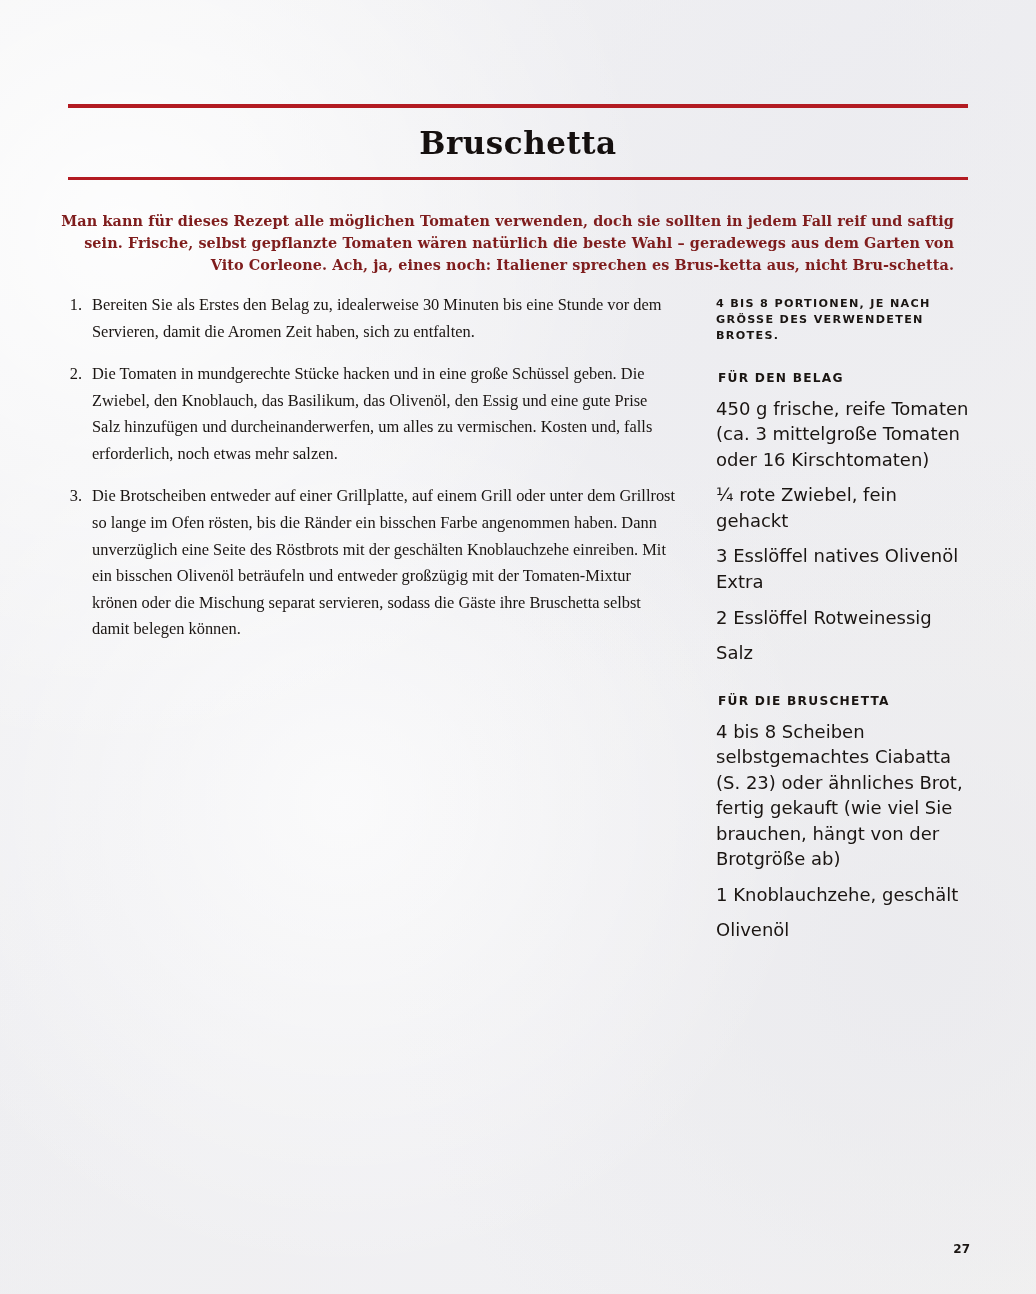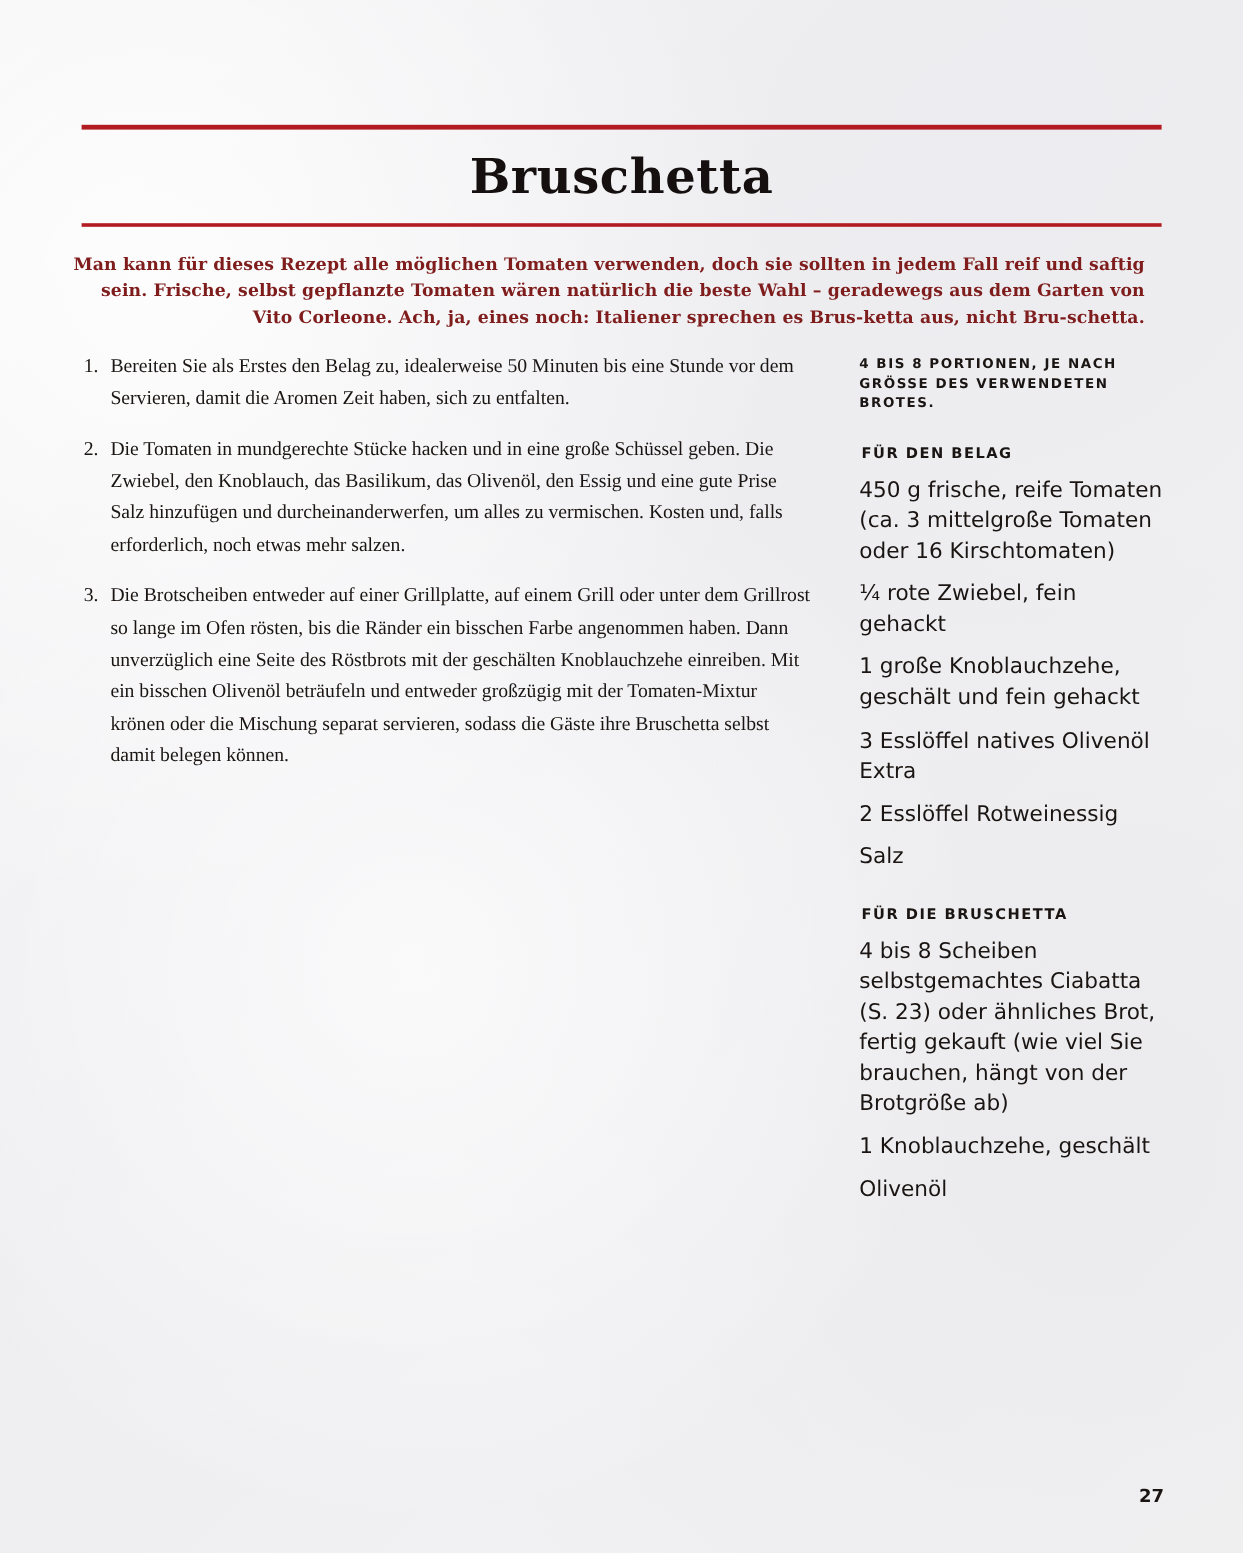--- a/index.html
+++ b/index.html
@@ -43,21 +43,21 @@
     height: 4px;
     background: #b31b22;
     width: 100%;
   }
   .rule.thin {
     height: 3px;
   }
   .recipe-title {
     font-family: "DejaVu Serif", "Liberation Serif", serif;
     font-weight: 700;
-    font-size: 40px;
+    font-size: 31px;
     letter-spacing: 0.5px;
     text-align: center;
     color: #15100f;
     margin: 20px 0 18px 0;
     line-height: 1;
   }
 
   
   .intro {
     position: absolute;
@@ -141,21 +141,21 @@
   .sidebar-section + .sidebar-section {
     margin-top: 28px;
   }
 
   
   .page-number {
     position: absolute;
     right: 66px;
     bottom: 38px;
     font-family: "DejaVu Sans", "Liberation Sans", sans-serif;
-    font-size: 15px;
+    font-size: 12px;
     font-weight: 700;
     color: #1a1512;
   }
 </style>
 </head>
 <body>
 
 <div class="paper-texture"></div>
 
 <div class="page">
@@ -164,41 +164,40 @@
     <div class="rule" style="background: rgb(179, 27, 34);"></div>
     <h1 class="recipe-title">Bruschetta</h1>
     <div class="rule thin" style="background: rgb(179, 27, 34);"></div>
   </div>
 
   <p class="intro">Man kann für dieses Rezept alle möglichen Tomaten verwenden, doch sie sollten in jedem Fall reif und saftig sein. Frische, selbst gepflanzte Tomaten wären natürlich die beste Wahl – geradewegs aus dem Garten von Vito Corleone. Ach, ja, eines noch: Italiener sprechen es Brus-ketta aus, nicht Bru-schetta.</p>
 
   <ol class="steps">
     <li class="step">
       <span class="step-num">1.</span>
-      <span class="step-text">Bereiten Sie als Erstes den Belag zu, idealerweise 50 Minuten bis eine Stunde vor dem Servieren, damit die Aromen Zeit haben, sich zu entfalten.</span>
+      <span class="step-text">Bereiten Sie als Erstes den Belag zu, idealerweise 30 Minuten bis eine Stunde vor dem Servieren, damit die Aromen Zeit haben, sich zu entfalten.</span>
     </li>
     <li class="step">
       <span class="step-num">2.</span>
       <span class="step-text">Die Tomaten in mundgerechte Stücke hacken und in eine große Schüssel geben. Die Zwiebel, den Knoblauch, das Basilikum, das Olivenöl, den Essig und eine gute Prise Salz hinzufügen und durcheinanderwerfen, um alles zu vermischen. Kosten und, falls erforderlich, noch etwas mehr salzen.</span>
     </li>
     <li class="step">
       <span class="step-num">3.</span>
       <span class="step-text">Die Brotscheiben entweder auf einer Grillplatte, auf einem Grill oder unter dem Grillrost so lange im Ofen rösten, bis die Ränder ein bisschen Farbe angenommen haben. Dann unverzüglich eine Seite des Röstbrots mit der geschälten Knoblauchzehe einreiben. Mit ein bisschen Olivenöl beträufeln und entweder großzügig mit der Tomaten-Mixtur krönen oder die Mischung separat servieren, sodass die Gäste ihre Bruschetta selbst damit belegen können.</span>
     </li>
   </ol>
 
   <aside class="sidebar">
     <div class="yield">4 BIS 8 PORTIONEN, JE NACH GRÖSSE DES VERWENDETEN BROTES.</div>
 
     <section class="sidebar-section">
       <h3>FÜR DEN BELAG</h3>
       <ul class="ing-list">
         <li>450 g frische, reife Tomaten (ca. 3 mittelgroße Tomaten oder 16 Kirschtomaten)</li>
         <li>¼ rote Zwiebel, fein gehackt</li>
-        <li>1 große Knoblauchzehe, geschält und fein gehackt</li>
         <li>3 Esslöffel natives Olivenöl Extra</li>
         <li>2 Esslöffel Rotweinessig</li>
         <li>Salz</li>
       </ul>
     </section>
 
     <section class="sidebar-section">
       <h3>FÜR DIE BRUSCHETTA</h3>
       <ul class="ing-list">
         <li>4 bis 8 Scheiben selbstgemachtes Ciabatta (S. 23) oder ähnliches Brot, fertig gekauft (wie viel Sie brauchen, hängt von der Brotgröße ab)</li>

